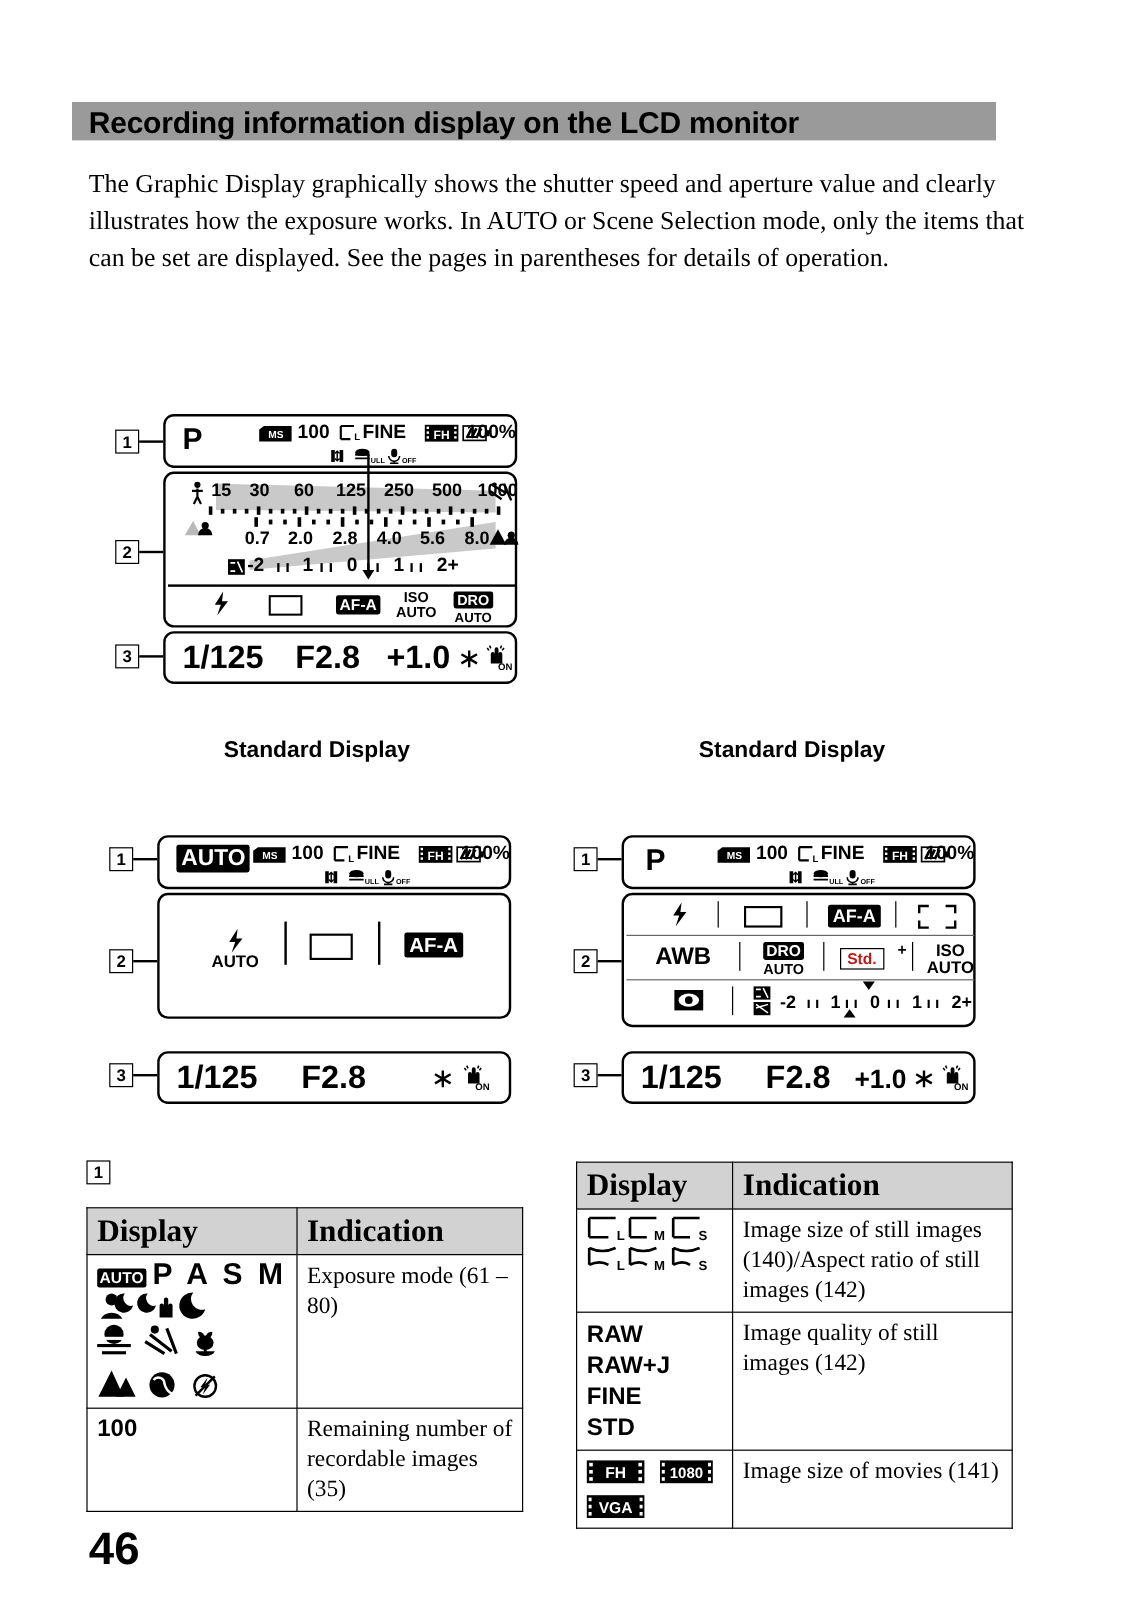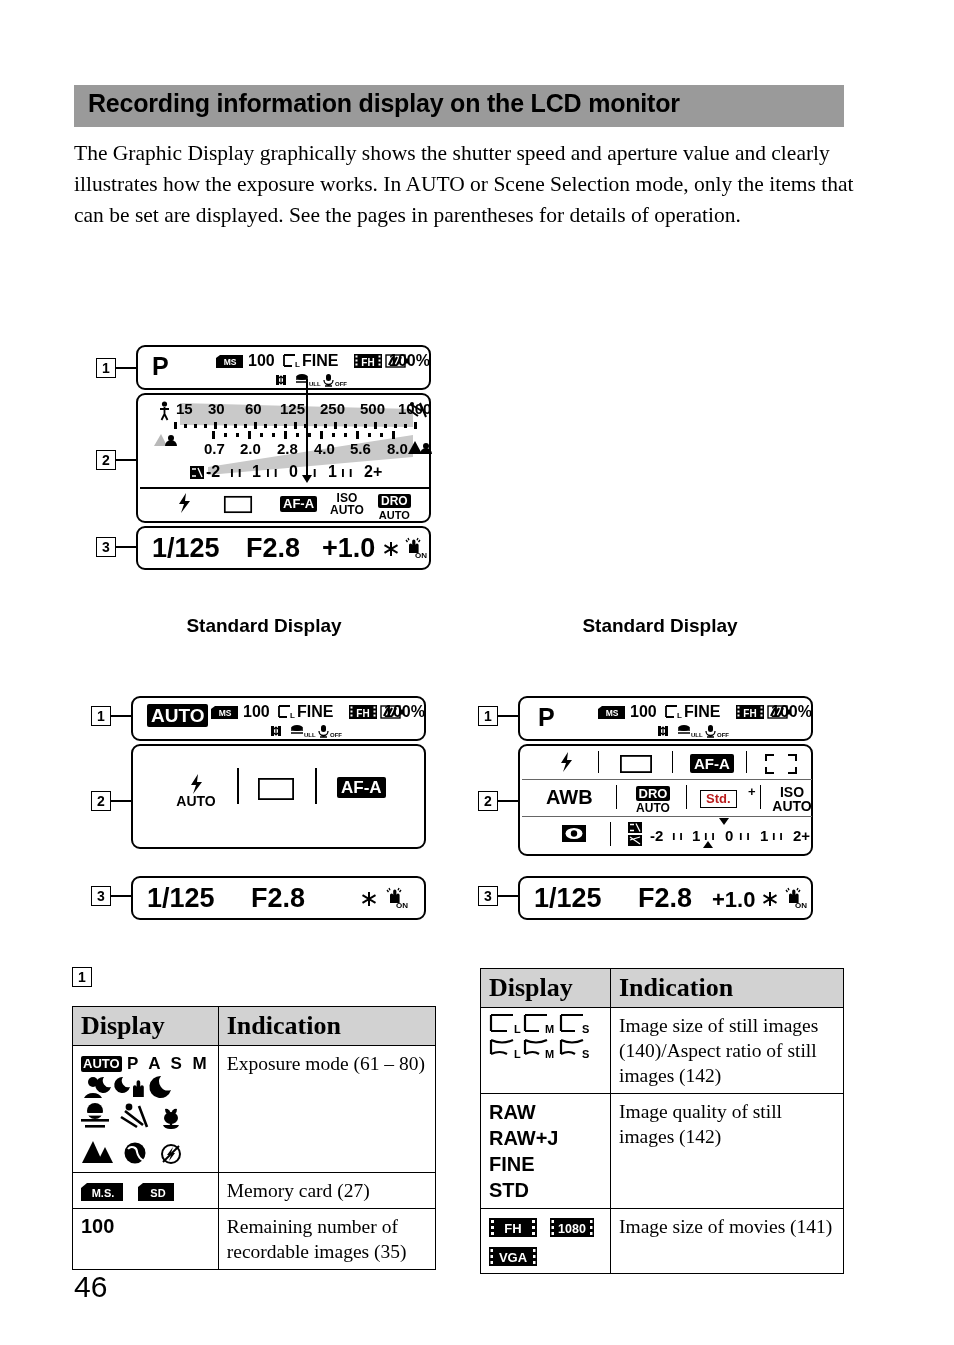--- a/index.html
+++ b/index.html
@@ -5,21 +5,21 @@
   html,body{margin:0;padding:0;}
   body{
     width:954px;height:1345px;background:#fff;
     font-family:"Liberation Serif", serif;
     position:relative;overflow:hidden;
   }
   .page{position:absolute;left:0;top:0;width:954px;height:1345px;}
 
   
   .hdr-bar{
-    position:absolute;left:74px;top:85px;width:770px;height:42px;
+    position:absolute;left:60px;top:85px;width:770px;height:32px;
     background:#9a9a9a;
   }
   .hdr-bar .t{
     position:absolute;left:14px;top:4px;
     font-family:"Liberation Sans", sans-serif;
     font-weight:bold;font-size:25px;color:#000;letter-spacing:-0.2px;
   }
 
   .intro{
     position:absolute;left:74px;top:138px;width:790px;
@@ -73,22 +73,22 @@
     font-size:26px;text-align:left;padding:4px 8px;color:#000;
   }
   table.tbl td{
     border:1.4px solid #000;padding:5px 8px;vertical-align:top;
     font-size:19.5px;line-height:25px;color:#000;
   }
   td.dsp{font-family:"Liberation Sans", sans-serif;font-weight:bold;}
 
   .pageno{
     position:absolute;left:74px;top:1270px;
-    font-family:"Liberation Sans", sans-serif;font-weight:normal;
-    font-size:30px;color:#000;
+    font-family:"Liberation Sans", sans-serif;font-weight:bold;
+    font-size:38px;color:#000;
   }
 
   svg{display:block;overflow:visible;}
   .ico{display:inline-block;vertical-align:middle;}
 </style>
 </head>
 <body>
 
 <div class="page">
 
@@ -628,21 +628,21 @@
   <table class="tbl" style="left:72px;top:1006px;width:364px;">
     <tbody>
         <tr>
       <th style="width:121px;">Display</th>
       <th>Indication</th>
     </tr>
     <tr>
       <td class="dsp">
         <div style="white-space:nowrap;line-height:23px;">
           <span class="inv" style="font-size:13px;line-height:16px;padding:0 2px;vertical-align:1px;">AUTO</span>
-          <span style="font-size:17px;letter-spacing:3px;">P A S M</span>
+          <span style="font-size:25px;letter-spacing:3px;">P A S M</span>
         </div>
         <div style="line-height:30px;">
           <svg width="110" height="92" viewBox="0 0 110 92">
 
             <g>
               <circle cx="12" cy="7" r="5" fill="#000"></circle>
               <path d="M3,23 a10,9 0 0 1 18,0 z" fill="#000"></path>
               <path d="M23,2 a8,8 0 1 0 7,10 a6.5,6.5 0 0 1 -7,-10 z" fill="#000"></path>
             </g>
             <g>
@@ -681,37 +681,20 @@
             </g>
             <g>
               <circle cx="90" cy="79" r="9" fill="none" stroke="#000" stroke-width="2"></circle>
               <polygon points="92,72 86,80 90,80 88,86 94,78 90,78" fill="#000"></polygon>
               <line x1="82" y1="87" x2="98" y2="71" stroke="#000" stroke-width="2"></line>
             </g>
           </svg>
         </div>
       </td>
       <td>Exposure mode (61 – 80)</td>
-    </tr>
-    <tr>
-      <td class="dsp">
-        <span class="ico">
-          <svg width="42" height="18" viewBox="0 0 42 18">
-                <polygon points="6,0 42,0 42,18 0,18 0,5" fill="#000"></polygon>
-                <text x="22" y="14" font-family="Liberation Sans, sans-serif" font-size="11" font-weight="bold" fill="#fff" text-anchor="middle">M.S.</text>
-              </svg>
-        </span>
-        <span class="ico" style="margin-left:10px;">
-          <svg width="36" height="18" viewBox="0 0 36 18">
-                <polygon points="5,0 36,0 36,18 0,18 0,4" fill="#000"></polygon>
-                <text x="20" y="14" font-family="Liberation Sans, sans-serif" font-size="11" font-weight="bold" fill="#fff" text-anchor="middle">SD</text>
-              </svg>
-        </span>
-      </td>
-      <td>Memory card (27)</td>
     </tr>
     <tr>
       <td class="dsp" style="font-size:20px;">100</td>
       <td>Remaining number of recordable images (35)</td>
     </tr>
   </tbody>
     </table>
 
   <table class="tbl" style="left:480px;top:968px;width:364px;">
     <tbody>

